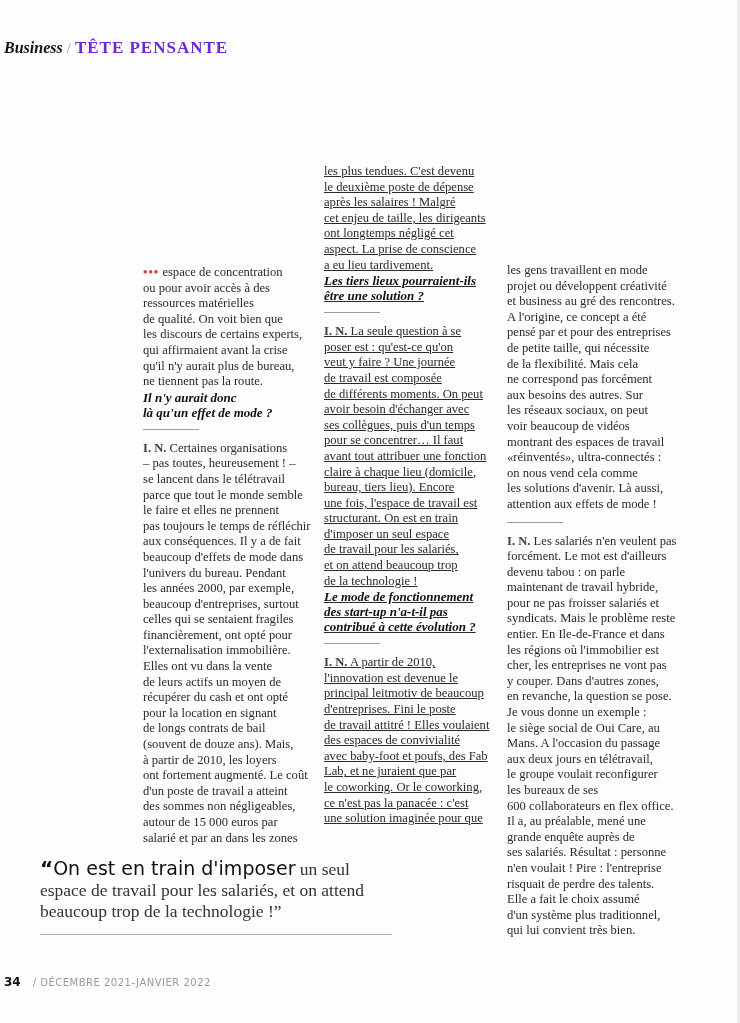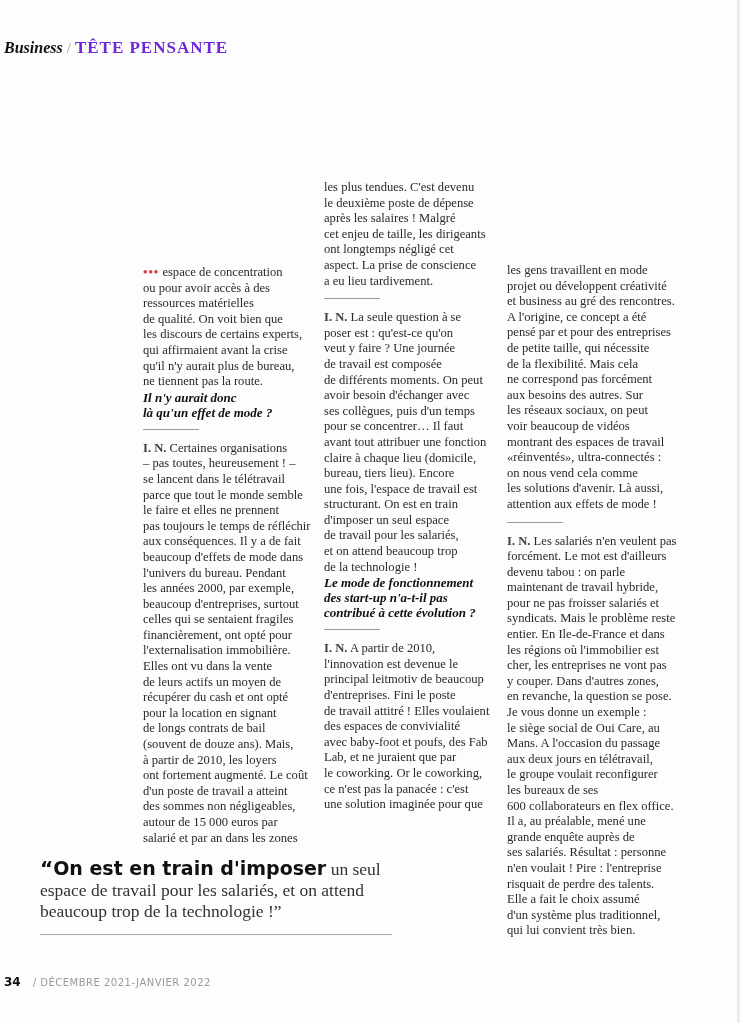--- a/index.html
+++ b/index.html
@@ -9,32 +9,32 @@
   }
   .edge { position:absolute; right:0; top:0; width:3px; height:1023px; background:#ececec; }
   .header { position:absolute; left:4px; top:38px; font-size:15px; white-space:nowrap; }
   .header .section { font-weight:bold; font-style:italic; color:#111; font-size:16px; }
   .header .slash { color:#999; margin:0 4px; font-size:15px; }
   .header .rubric { font-variant:small-caps; letter-spacing:1px; color:#6d28d9; font-size:17px; font-weight:bold; }
 
   .col { position:absolute; width:175px; font-size:12.6px; line-height:15.6px; }
   .col p { margin:0; white-space:pre-line; }
   .col1 { left:143px; top:265px; }
-  .col2 { left:324px; top:180px; }
+  .col2 { left:324px; top:164px;text-decoration:underline; }
   .col3 { left:507px; top:263px; }
 
   .dots { color:#e03a3a; font-weight:bold; letter-spacing:1px; }
   .lead { color:#404040; font-weight:bold; }
   .q { font-style:italic; font-weight:bold; color:#111; font-size:13px; line-height:15px; margin:17px 0 0 0; white-space:pre-line; }
   .rule { width:56px; height:0; border-top:1px solid #9a9a9a; margin:9px 0 11px 0; }
 
   .pullquote { position:absolute; left:40px; top:858px; width:360px; }
   .pq-text { font-size:17.5px; line-height:21px; color:#333; margin:0; }
   .pq-mark { font-family:"DejaVu Sans", sans-serif; font-weight:bold; font-size:20px; color:#111; }
-  .pq-bold { font-family:"DejaVu Sans", sans-serif; font-weight:bold; font-size:19px; color:#111; }
+  .pq-bold { font-family:"DejaVu Sans", sans-serif; font-weight:normal; font-size:19px; color:#111; }
   .pq-rule { margin-top:12px; width:352px; border-top:1px solid #aaa; }
 
   .footer { position:absolute; left:4px; top:971px; white-space:nowrap; font-family:"DejaVu Sans", sans-serif; }
   .footer .page { font-weight:bold; font-size:12px; color:#111; }
   .footer .issue { font-size:10px; color:#999; letter-spacing:0.5px; margin-left:12px; }
 </style>
 </head>
 <body>
 
 <div class="edge"></div>
@@ -84,20 +84,22 @@
 </div>
 
 <div class="col col2">
   <p>les plus tendues. C'est devenu
 le deuxième poste de dépense
 après les salaires ! Malgré
 cet enjeu de taille, les dirigeants
 ont longtemps négligé cet
 aspect. La prise de conscience
 a eu lieu tardivement.</p>
+  <p class="q">Les tiers lieux pourraient-ils
+être une solution ?</p>
   <div class="rule"></div>
   <p><span class="lead">I. N.</span><span> La seule question à se
 poser est : qu'est-ce qu'on
 veut y faire ? Une journée
 de travail est composée
 de différents moments. On peut
 avoir besoin d'échanger avec
 ses collègues, puis d'un temps
 pour se concentrer… Il faut
 avant tout attribuer une fonction

